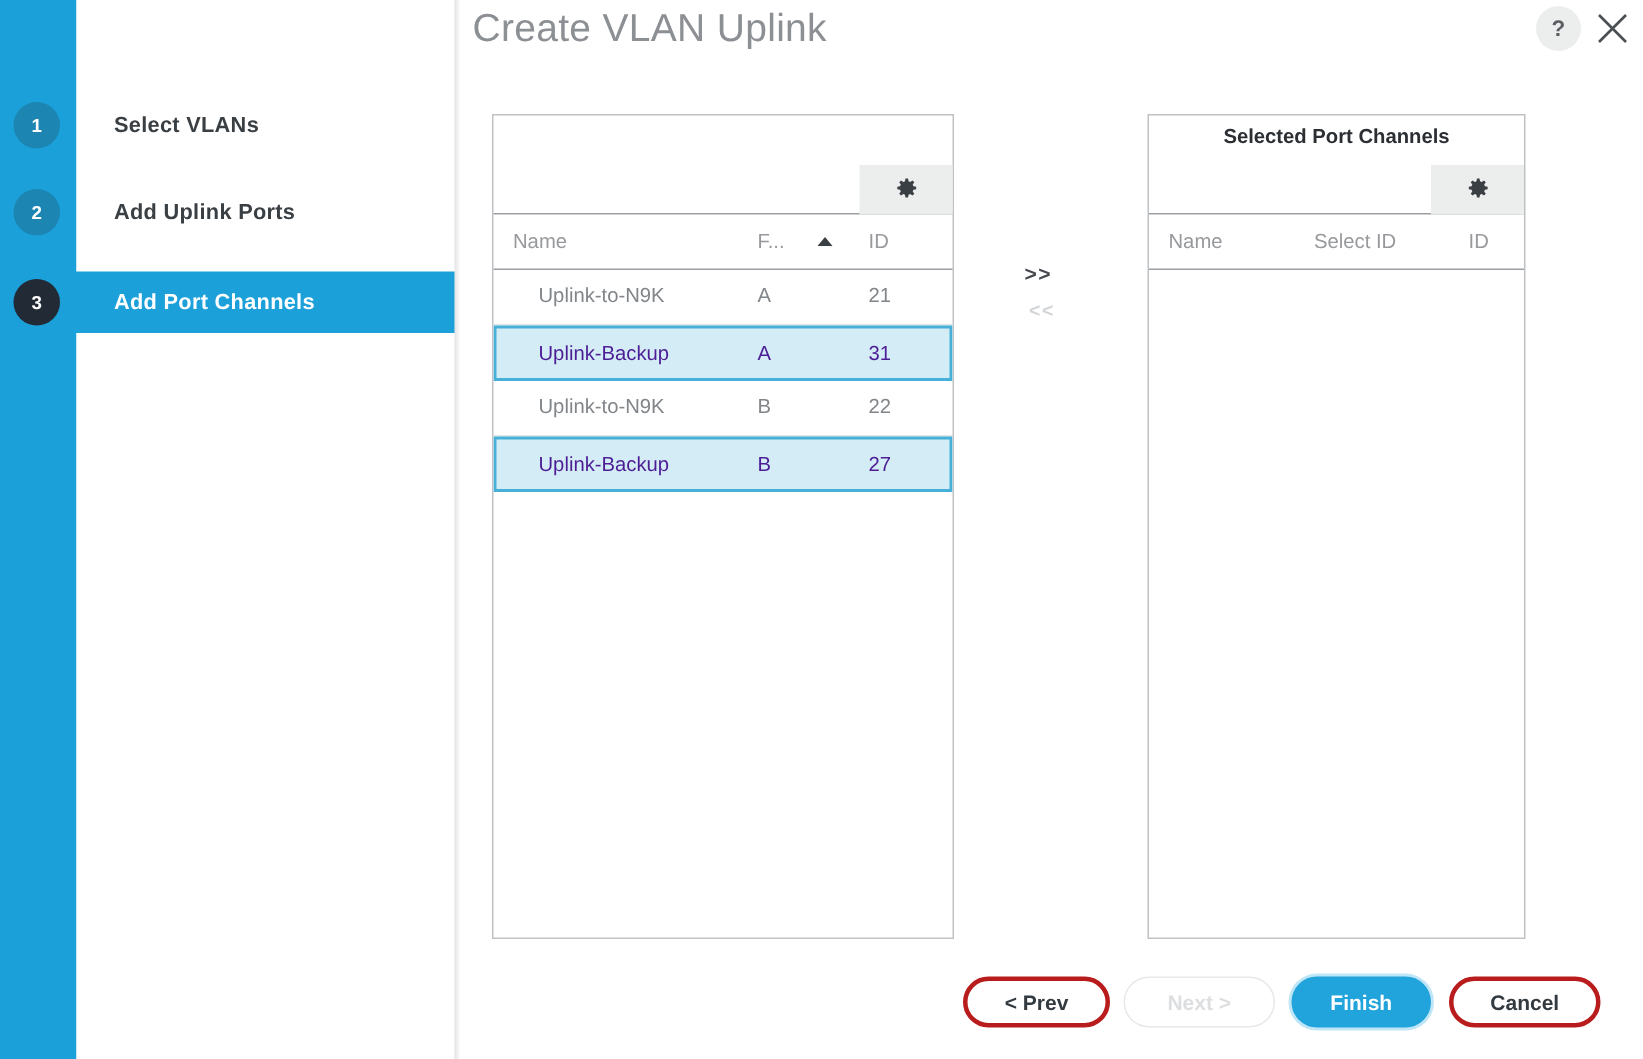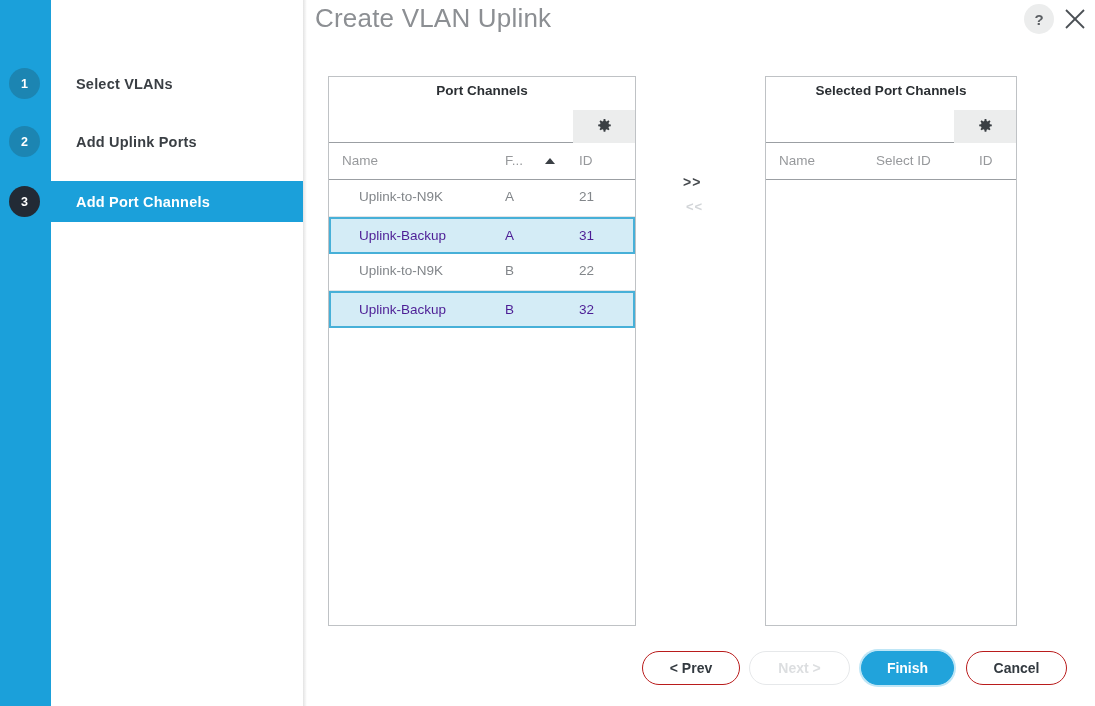--- a/index.html
+++ b/index.html
@@ -231,21 +231,21 @@
     box-sizing: border-box;
     display: flex;
     align-items: center;
     justify-content: center;
     font-size: 14px;
     font-weight: bold;
     cursor: pointer;
     background: #ffffff;
   }
   .btn-outline {
-    border: 1px solid #b91c1c;
+    border: 3px solid #b91c1c;
     color: #333a40;
   }
   .btn-disabled {
     border: 1px solid #e6e8ea;
     color: #dcdee0;
     cursor: default;
   }
   .btn-primary {
     background: #21a3db;
     border: 1px solid #21a3db;
@@ -287,21 +287,20 @@
 </div>
 
 <div id="close-button">
   <svg width="26" height="26" viewBox="0 0 26 26">
     <line x1="4" y1="4" x2="22" y2="22" stroke="#4a4f54" stroke-width="1.8"></line>
     <line x1="22" y1="4" x2="4" y2="22" stroke="#4a4f54" stroke-width="1.8"></line>
   </svg>
 </div>
 
 <div class="panel" id="panel-available">
-  <div class="panel-title">Port Channels</div>
   <div class="toolbar-row">
     <div class="gear-button">
       <svg width="17" height="17" viewBox="0 0 24 24">
         <path fill="#3a3f44" d="M12 8.4a3.6 3.6 0 1 0 0 7.2 3.6 3.6 0 0 0 0-7.2zm0 5.6a2 2 0 1 1 0-4 2 2 0 0 1 0 4z"></path>
         <path fill="#3a3f44" d="M13.2 1.5h-2.4l-.45 2.6-1.6.67-2.15-1.5-1.7 1.7 1.5 2.15-.67 1.6-2.6.45v2.4l2.6.45.67 1.6-1.5 2.15 1.7 1.7 2.15-1.5 1.6.67.45 2.6h2.4l.45-2.6 1.6-.67 2.15 1.5 1.7-1.7-1.5-2.15.67-1.6 2.6-.45v-2.4l-2.6-.45-.67-1.6 1.5-2.15-1.7-1.7-2.15 1.5-1.6-.67-.45-2.6z"></path>
       </svg>
     </div>
   </div>
   <div class="header-row">
     <div class="th" style="left:13px;">Name</div>
@@ -321,21 +320,21 @@
         <div class="cell cell-id">31</div>
       </div>
       <div class="row">
         <div class="cell cell-name">Uplink-to-N9K</div>
         <div class="cell cell-fabric">B</div>
         <div class="cell cell-id">22</div>
       </div>
       <div class="row selected">
         <div class="cell cell-name">Uplink-Backup</div>
         <div class="cell cell-fabric">B</div>
-        <div class="cell cell-id">32</div>
+        <div class="cell cell-id">27</div>
       </div>
     </div>
 </div>
 
 <div id="transfer-add">&gt;&gt;</div>
 <div id="transfer-remove">&lt;&lt;</div>
 
 <div class="panel" id="panel-selected">
   <div class="panel-title">Selected Port Channels</div>
   <div class="toolbar-row">

